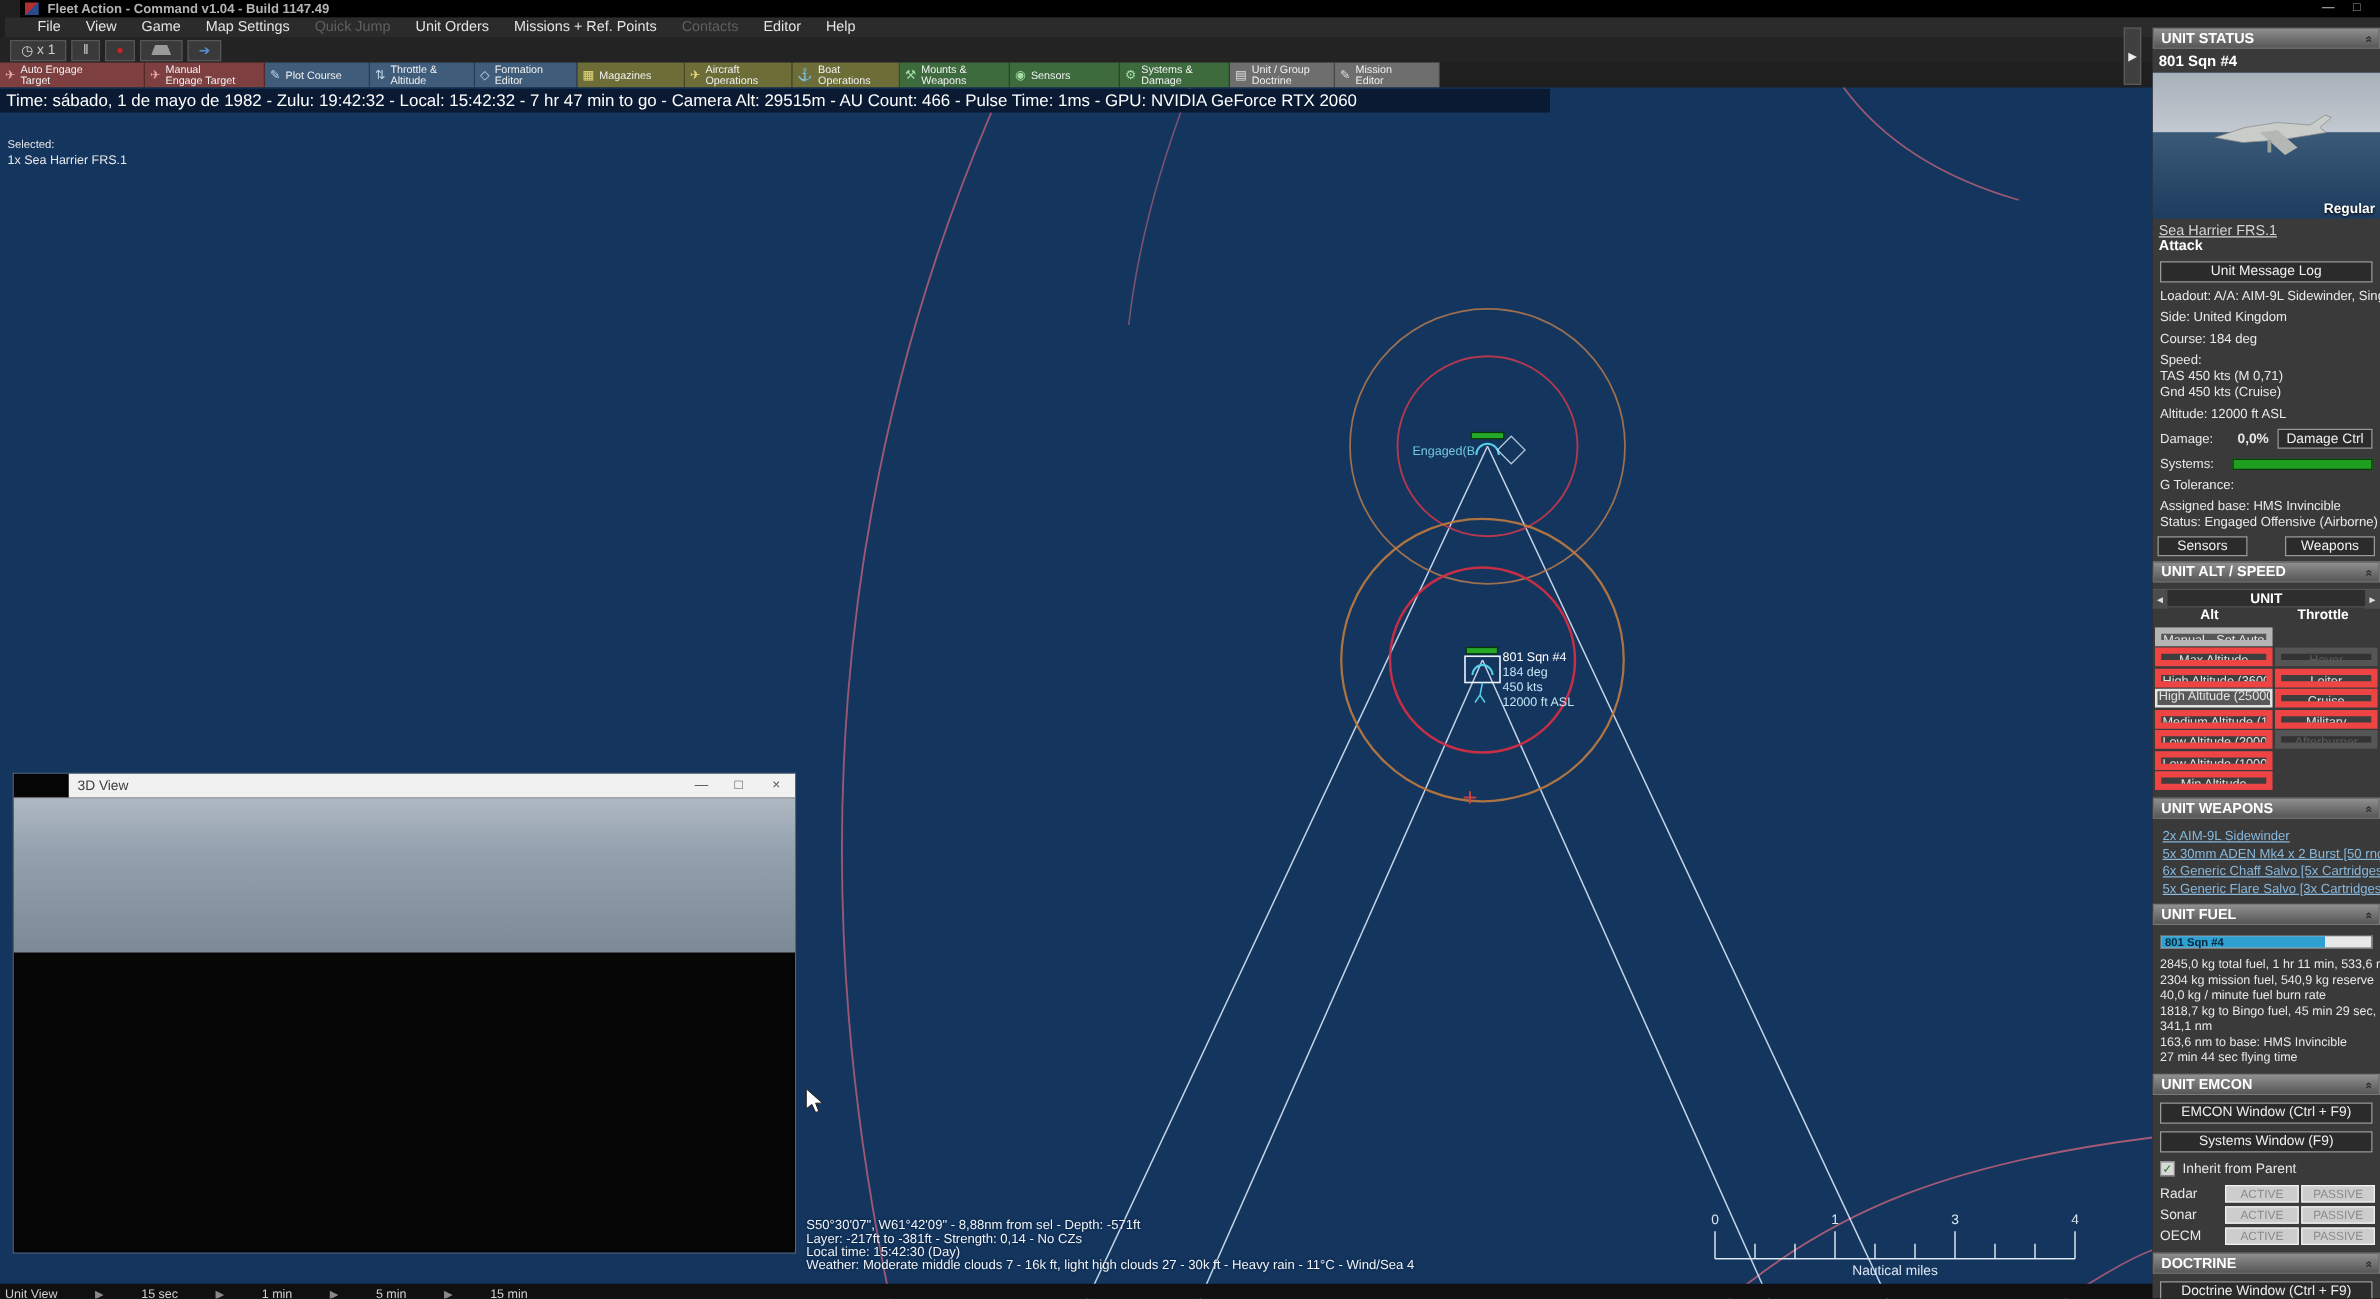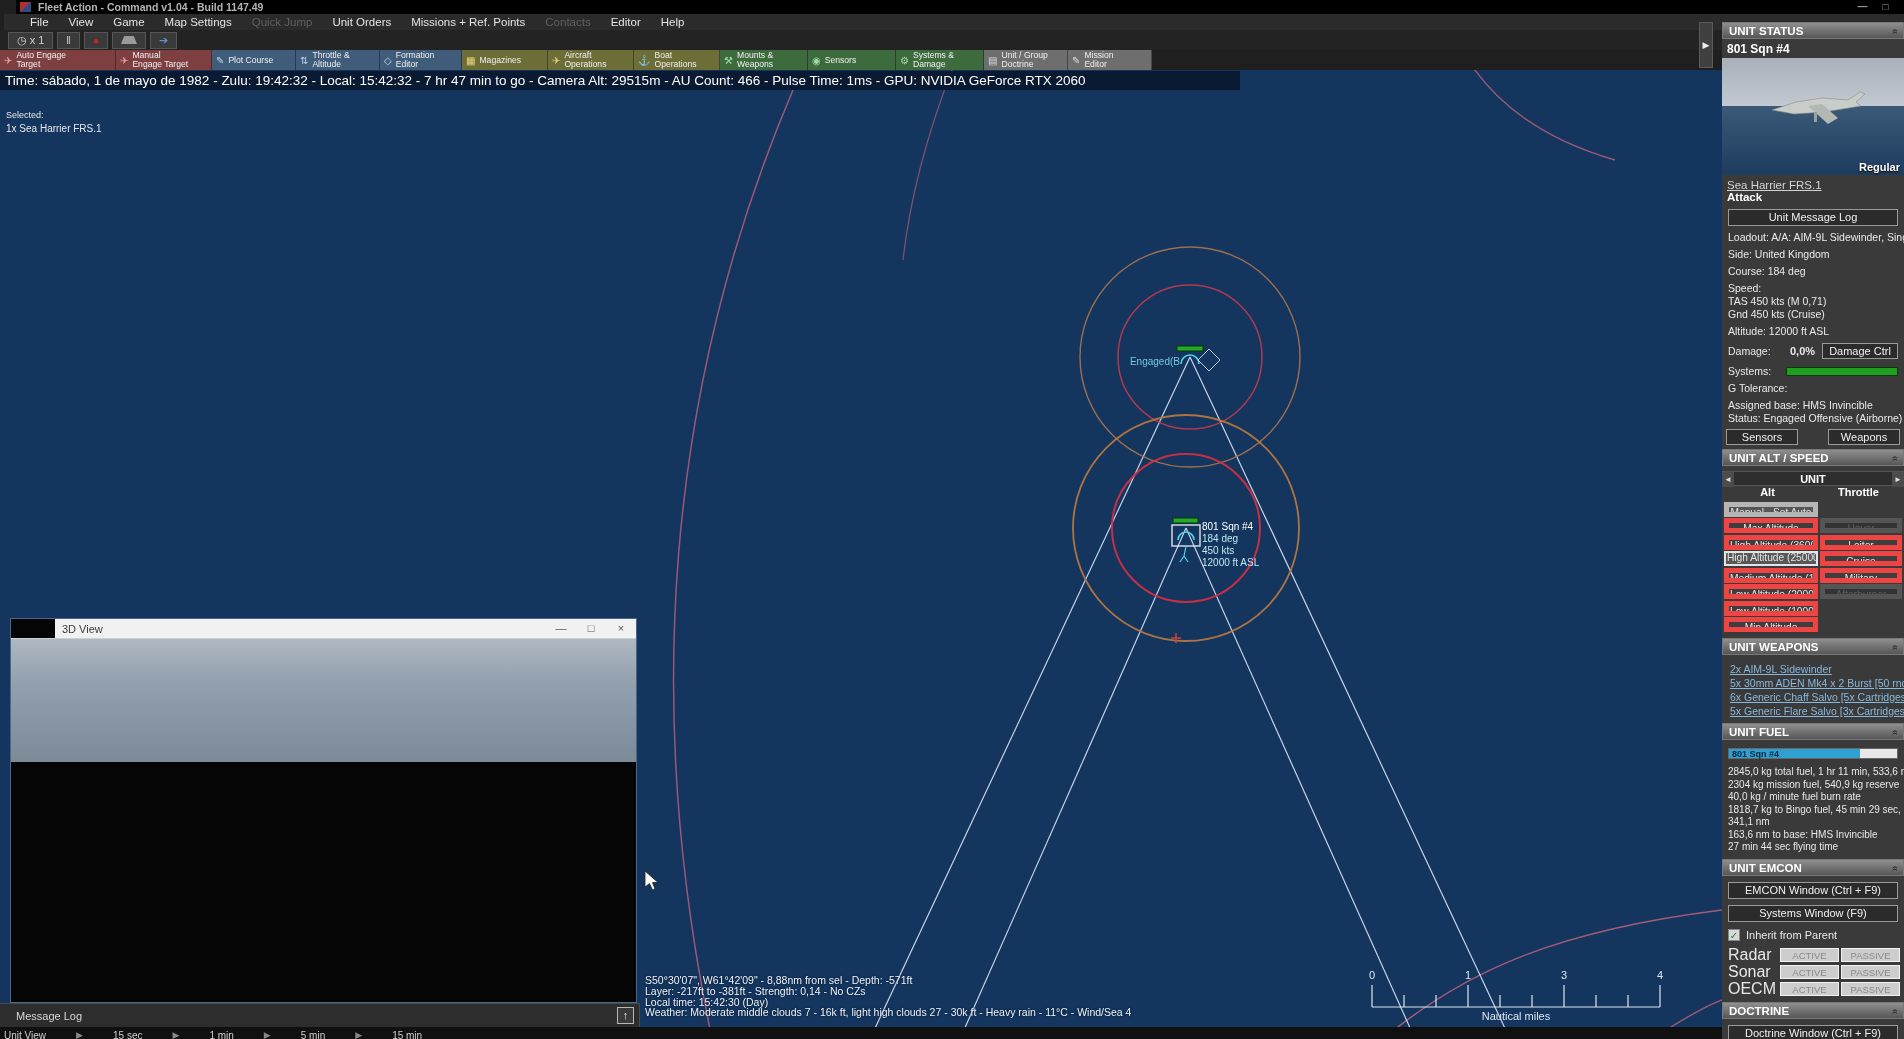--- a/index.html
+++ b/index.html
@@ -128,21 +128,21 @@
   .fuelbar { position:relative; margin:8px 6px 0 6px; height:11px; background:#e8e8e8; border:1px solid #666; }
   .fuelfill { position:absolute; left:0; top:0; height:100%; background:#2ea0d2; }
   .fuellbl { position:absolute; left:1px; top:0; font-size:9px; font-weight:bold; color:#06283c; line-height:10px; padding:0 2px; }
   .fline { margin:1px 0 0 6px; font-size:10px; line-height:11.5px; color:#e8e8e8; white-space:nowrap; }
   .fline.first { margin-top:7px; }
   .chkrow { display:flex; align-items:center; margin:7px 0 0 6px; }
   .chk { width:12px; height:12px; background:#d8d8d8; border:1px solid #888; color:#2a7a2a;
          font-size:10px; line-height:11px; text-align:center; }
   .chkrow .lab { margin-left:6px; font-size:11px; }
   .erow { display:flex; align-items:center; height:17px; padding-left:6px; }
-  .erow .nm { width:52px; font-size:16px; }
+  .erow .nm { width:52px; font-size:11px; }
   .ecell { width:59px; height:14px; background:#cdcdcd; color:#8a8a8a; font-size:9.5px; text-align:center;
            line-height:14px; border:1px solid #f2f2f2; margin-right:2px; } .mt6 { margin-top:6px; } .mt4 { margin-top:4px; }
 </style>
 </head>
 <body>
 
 <div class="app">
 
   <div class="titlebar">
     <div class="appicon"></div>
@@ -338,24 +338,20 @@
   <div class="view3d">
     <div class="v3title">
       <span class="t">3D View</span>
       <span class="c">—</span>
       <span class="c">□</span>
       <span class="c">×</span>
     </div>
     <div class="v3sea"></div>
   </div>
 
-  <div class="msglog">
-    <div class="t">Message Log</div>
-    <div class="upbtn">↑</div>
-  </div>
 
   <div class="taskbar">
     <span class="tkitem">Unit View</span>
     <span class="tksep">▶</span>
     <span class="tkitem">15 sec</span>
     <span class="tksep">▶</span>
     <span class="tkitem">1 min</span>
     <span class="tksep">▶</span>
     <span class="tkitem">5 min</span>
     <span class="tksep">▶</span>

